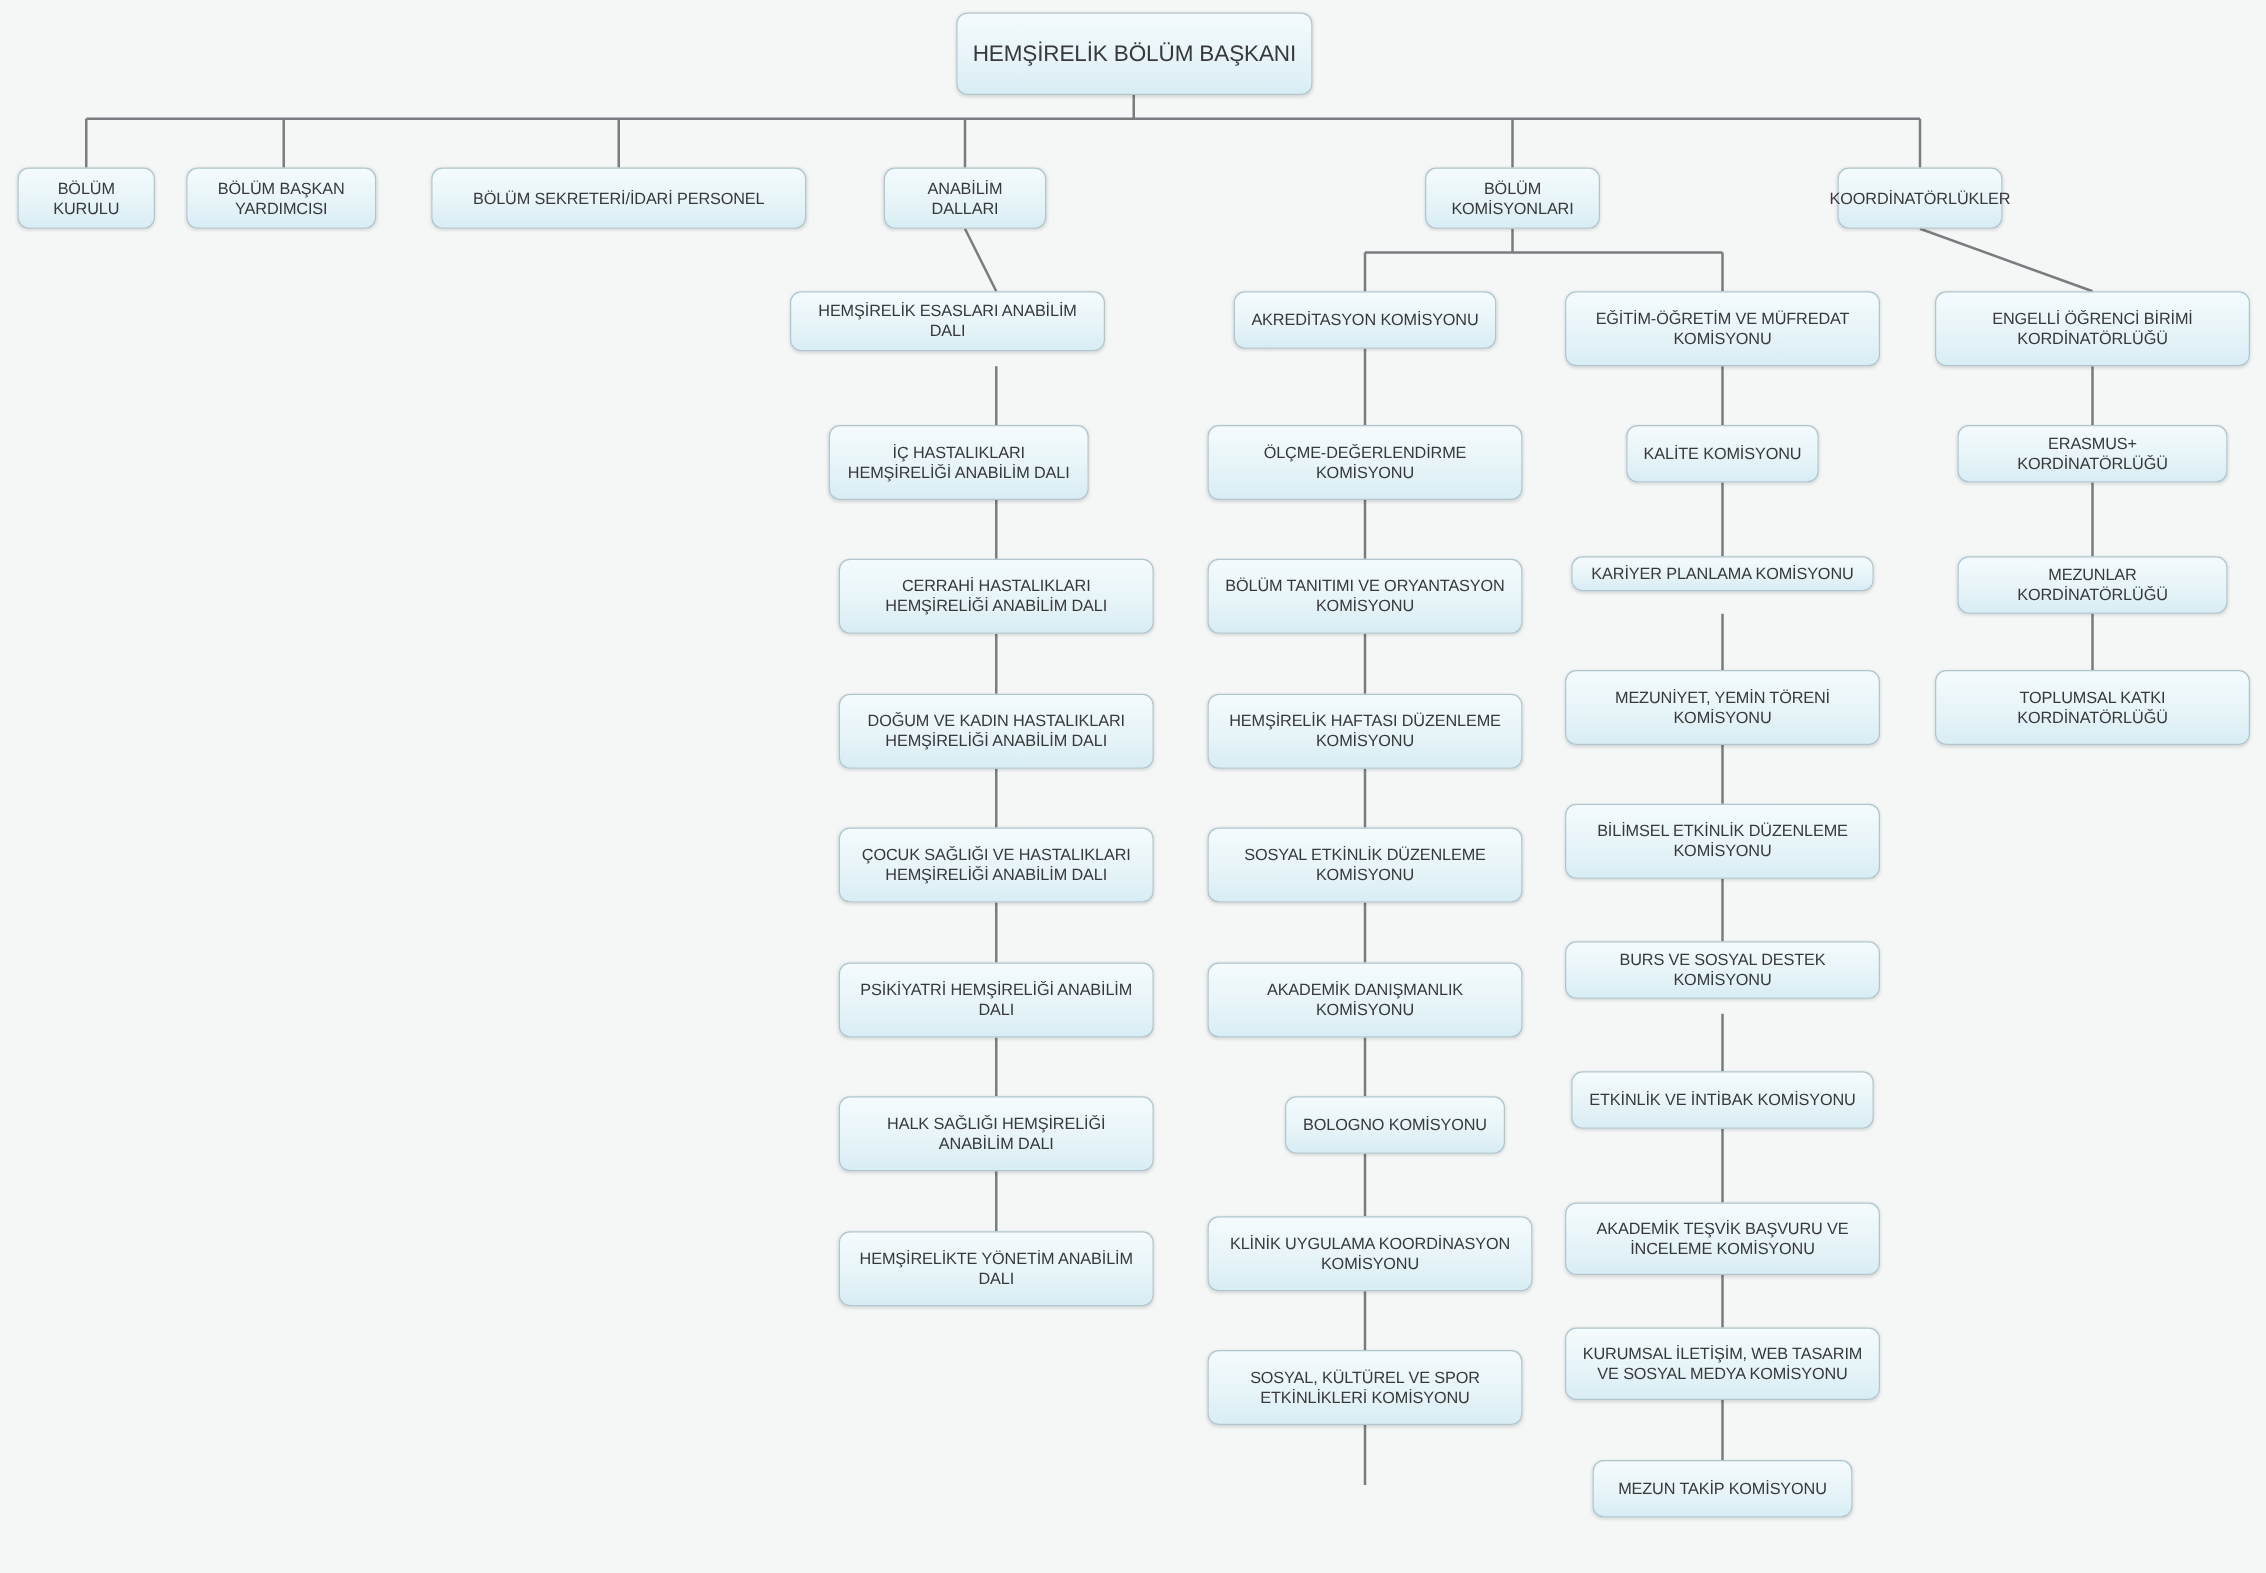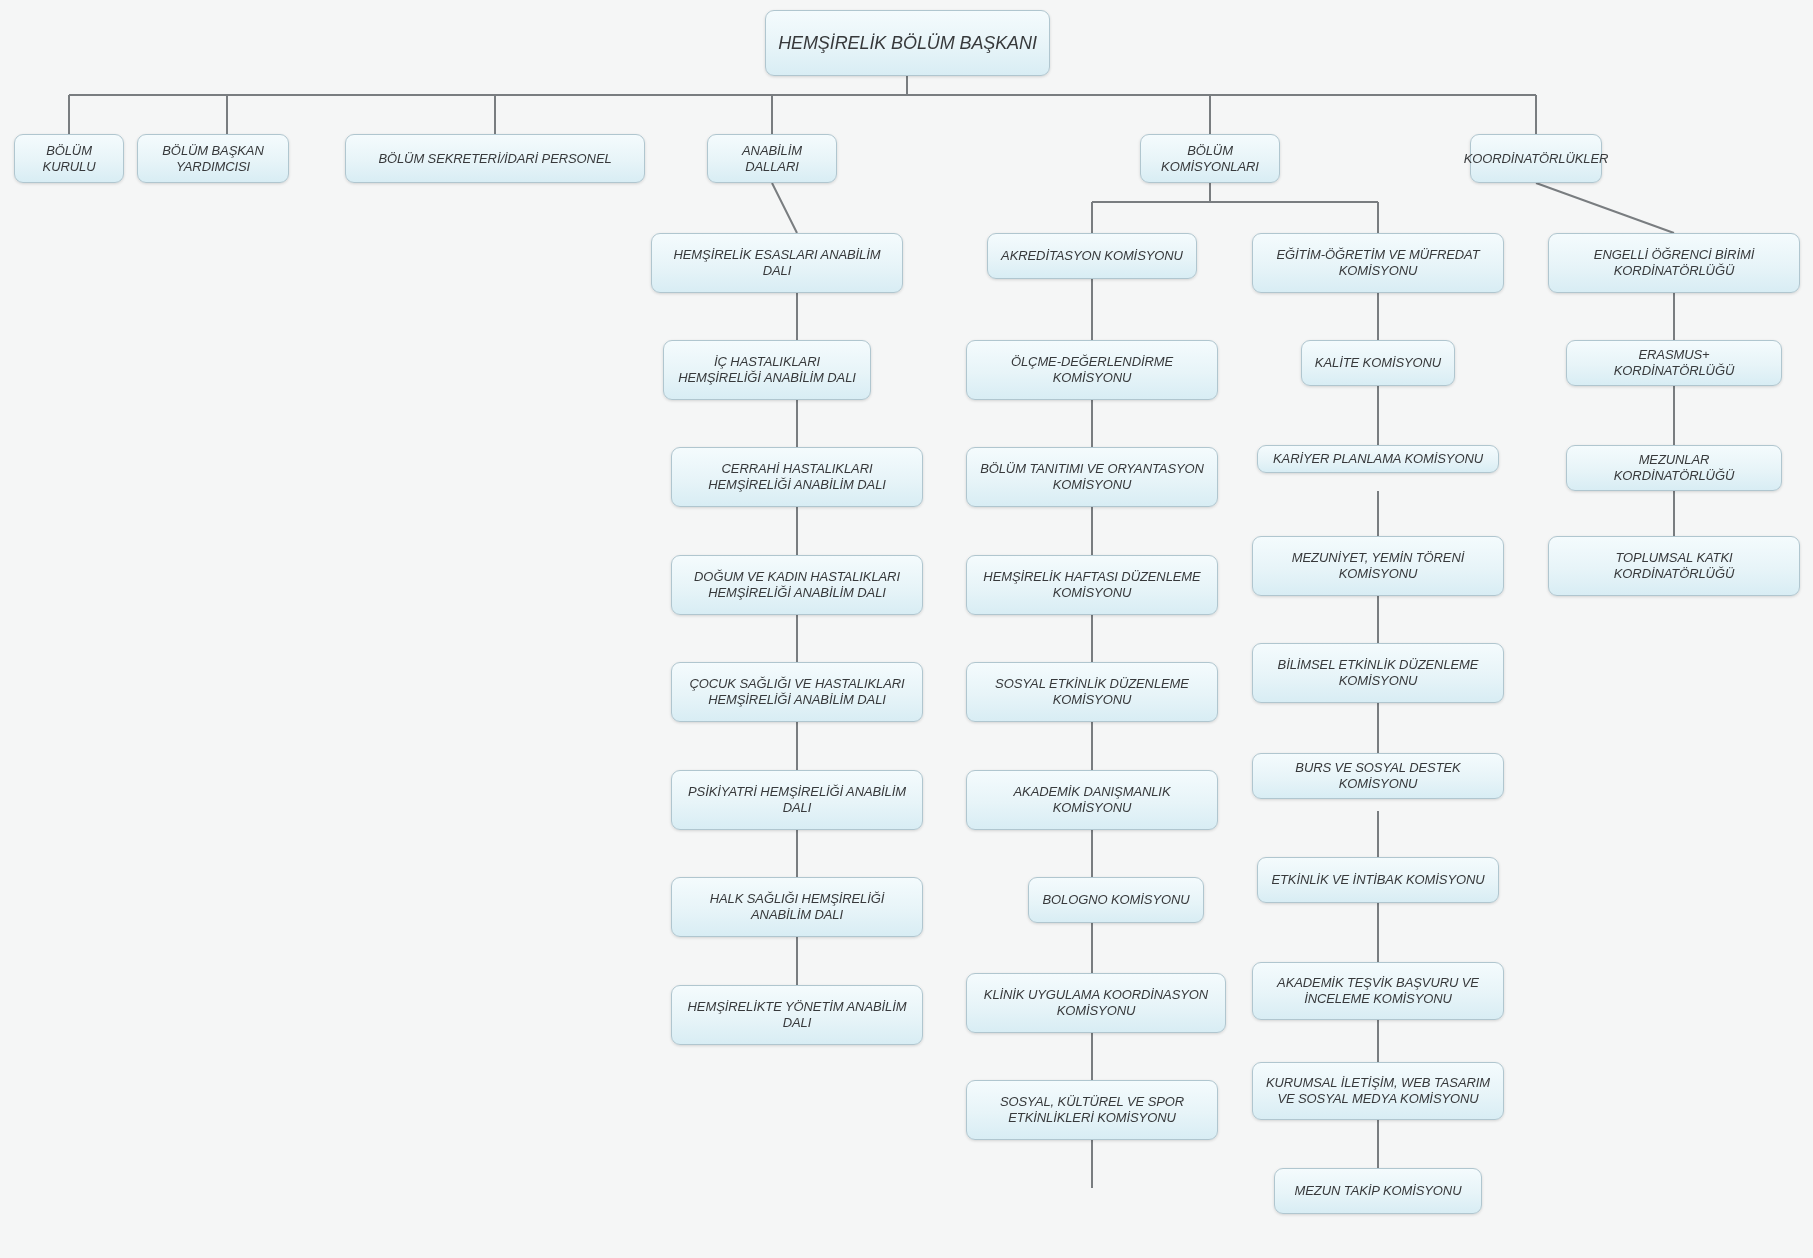--- a/index.html
+++ b/index.html
@@ -28,21 +28,20 @@
     text-align:center;
     padding:4px 10px;
     background:linear-gradient(180deg,#f4fbfd 0%,#e7f4f8 55%,#d8edf4 100%);
     border:1px solid #b0c6cf;
     border-radius:9px;
     box-shadow:0 1px 3px rgba(0,0,0,0.14);
     color:#37393b;
     font-size:13px;
     line-height:1.22;
     letter-spacing:-0.1px;
-    font-style:italic;
   }
   .root-node{
     font-size:18px;
     line-height:1.25;
   }
 </style>
 </head>
 <body>
 
 <div id="stage">
@@ -60,27 +59,27 @@
 
       <path d="M1378 293 V340 M1378 386 V445 M1378 491 V536 M1378 596 V643 M1378 703 V753 M1378 811 V857 M1378 903 V962 M1378 1020 V1062 M1378 1120 V1168"></path>
 
       <path d="M1536 183 L1674 233 M1674 293 V340 M1674 386 V445 M1674 491 V536"></path>
     </g>
   </svg>
 
   <div class="node root-node" style="left:765px;top:10px;width:285px;height:66px">HEMŞİRELİK BÖLÜM BAŞKANI</div>
 
   <div class="node" style="left:14px;top:134px;width:110px;height:49px">BÖLÜM KURULU</div>
-  <div class="node" style="left:137px;top:134px;width:152px;height:49px">BÖLÜM BAŞKAN YARDIMCISI</div>
+  <div class="node" style="left:149px;top:134px;width:152px;height:49px">BÖLÜM BAŞKAN YARDIMCISI</div>
   <div class="node" style="left:345px;top:134px;width:300px;height:49px">BÖLÜM SEKRETERİ/İDARİ PERSONEL</div>
   <div class="node" style="left:707px;top:134px;width:130px;height:49px">ANABİLİM DALLARI</div>
   <div class="node" style="left:1140px;top:134px;width:140px;height:49px">BÖLÜM KOMİSYONLARI</div>
   <div class="node" style="left:1470px;top:134px;width:132px;height:49px">KOORDİNATÖRLÜKLER</div>
 
-  <div class="node" style="left:651px;top:233px;width:252px;height:60px">HEMŞİRELİK ESASLARI ANABİLİM DALI</div>
+  <div class="node" style="left:632px;top:233px;width:252px;height:48px">HEMŞİRELİK ESASLARI ANABİLİM DALI</div>
   <div class="node" style="left:663px;top:340px;width:208px;height:60px">İÇ HASTALIKLARI HEMŞİRELİĞİ ANABİLİM DALI</div>
   <div class="node" style="left:671px;top:447px;width:252px;height:60px">CERRAHİ HASTALIKLARI HEMŞİRELİĞİ ANABİLİM DALI</div>
   <div class="node" style="left:671px;top:555px;width:252px;height:60px">DOĞUM VE KADIN HASTALIKLARI HEMŞİRELİĞİ ANABİLİM DALI</div>
   <div class="node" style="left:671px;top:662px;width:252px;height:60px">ÇOCUK SAĞLIĞI VE HASTALIKLARI HEMŞİRELİĞİ ANABİLİM DALI</div>
   <div class="node" style="left:671px;top:770px;width:252px;height:60px">PSİKİYATRİ HEMŞİRELİĞİ ANABİLİM DALI</div>
   <div class="node" style="left:671px;top:877px;width:252px;height:60px">HALK SAĞLIĞI HEMŞİRELİĞİ ANABİLİM DALI</div>
   <div class="node" style="left:671px;top:985px;width:252px;height:60px">HEMŞİRELİKTE YÖNETİM ANABİLİM DALI</div>
 
   <div class="node" style="left:987px;top:233px;width:210px;height:46px">AKREDİTASYON KOMİSYONU</div>
   <div class="node" style="left:966px;top:340px;width:252px;height:60px">ÖLÇME-DEĞERLENDİRME KOMİSYONU</div>

